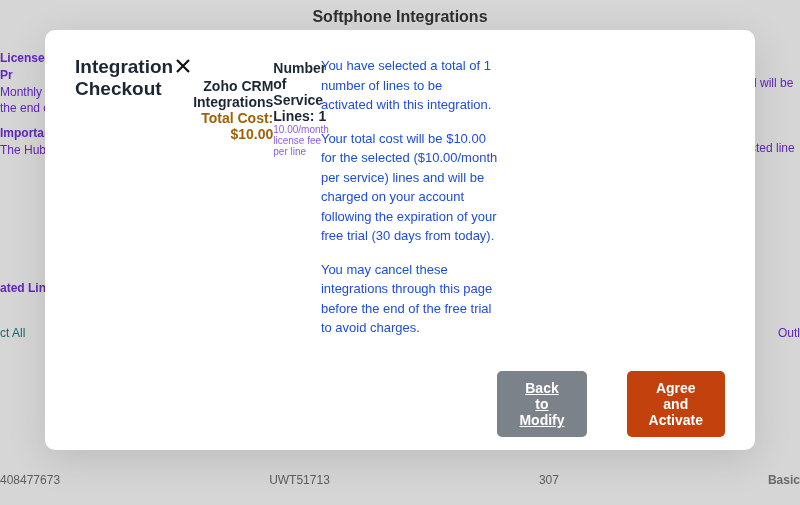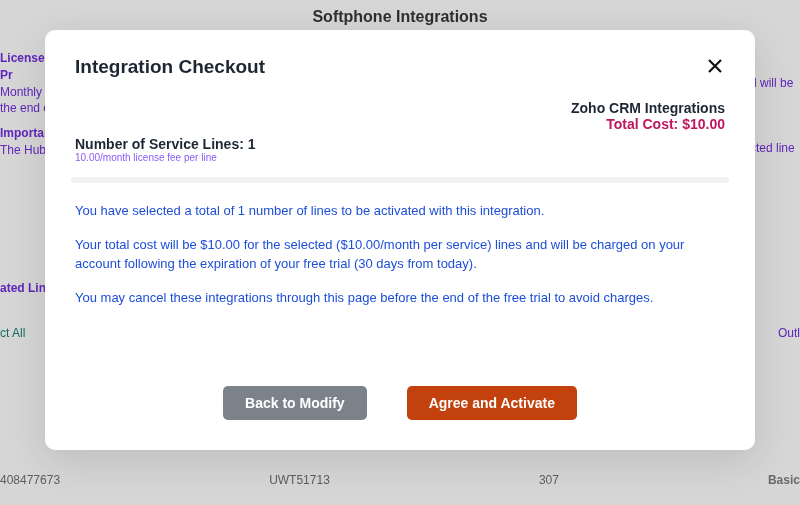--- a/index.html
+++ b/index.html
@@ -15,43 +15,43 @@
   .bg-orange { color: #737373; font-weight: 600; }
 
   .overlay { position: absolute; inset: 0; background: rgba(0,0,0,0.08); }
 
   .modal {
     position: absolute;
     top: 30px; left: 45px; right: 45px; bottom: 55px;
     background: #fff;
     border-radius: 10px;
     box-shadow: 0 10px 40px rgba(0,0,0,0.12);
-    padding: 26px 30px 30px 30px;
-    display: flex; flex-direction: column;
+    padding: 26px 30px 13px 30px;
+    display: flex; flex-direction: row;
   }
   .modal-header { display: flex; justify-content: space-between; align-items: flex-start; }
   .modal-title { font-size: 19px; font-weight: 700; color: #1d2733; }
   .close-btn { background: none; border: none; cursor: pointer; padding: 2px; line-height: 0; }
   .close-btn svg { width: 16px; height: 16px; stroke: #111; stroke-width: 2.2; }
 
   .right-meta { text-align: right; margin-top: 22px; }
   .prod-name { font-weight: 700; font-size: 14px; color: #1d2733; }
-  .total-cost { font-weight: 700; font-size: 14px; color: #be185d; }
+  .total-cost { font-weight: 700; font-size: 14px; color: #a16207; }
 
   .left-meta { margin-top: 4px; }
   .lines-count { font-weight: 700; font-size: 14px; color: #1d2733; }
   .fee-line { font-size: 10px; color: #8b5cf6; }
 
   .divider { height: 6px; background: #f2f2f2; margin: 14px -4px 18px -4px; border-radius: 2px; }
 
   .body-text p { font-size: 13px; color: #1d4ed8; line-height: 1.5; margin-bottom: 14px; }
 
   .actions { display: flex; justify-content: center; gap: 40px; margin-top: auto; padding-top: 10px; }
   .btn { border: none; border-radius: 5px; padding: 9px 22px; font-size: 14px; font-weight: 600; cursor: pointer; color: #fff; }
-  .btn-secondary { background: #7c828a; }
+  .btn-secondary { background: #7c828a; text-decoration: underline; }
   .btn-primary { background: #c2410c; }
 </style>
 </head>
 <body>
 
 <div class="bg">
   <div class="bg-title">Softphone Integrations</div>
 
   <div class="bg-block" style="top:50px; left:0; width:60px;">
     <div class="bg-label">License Pr</div>

